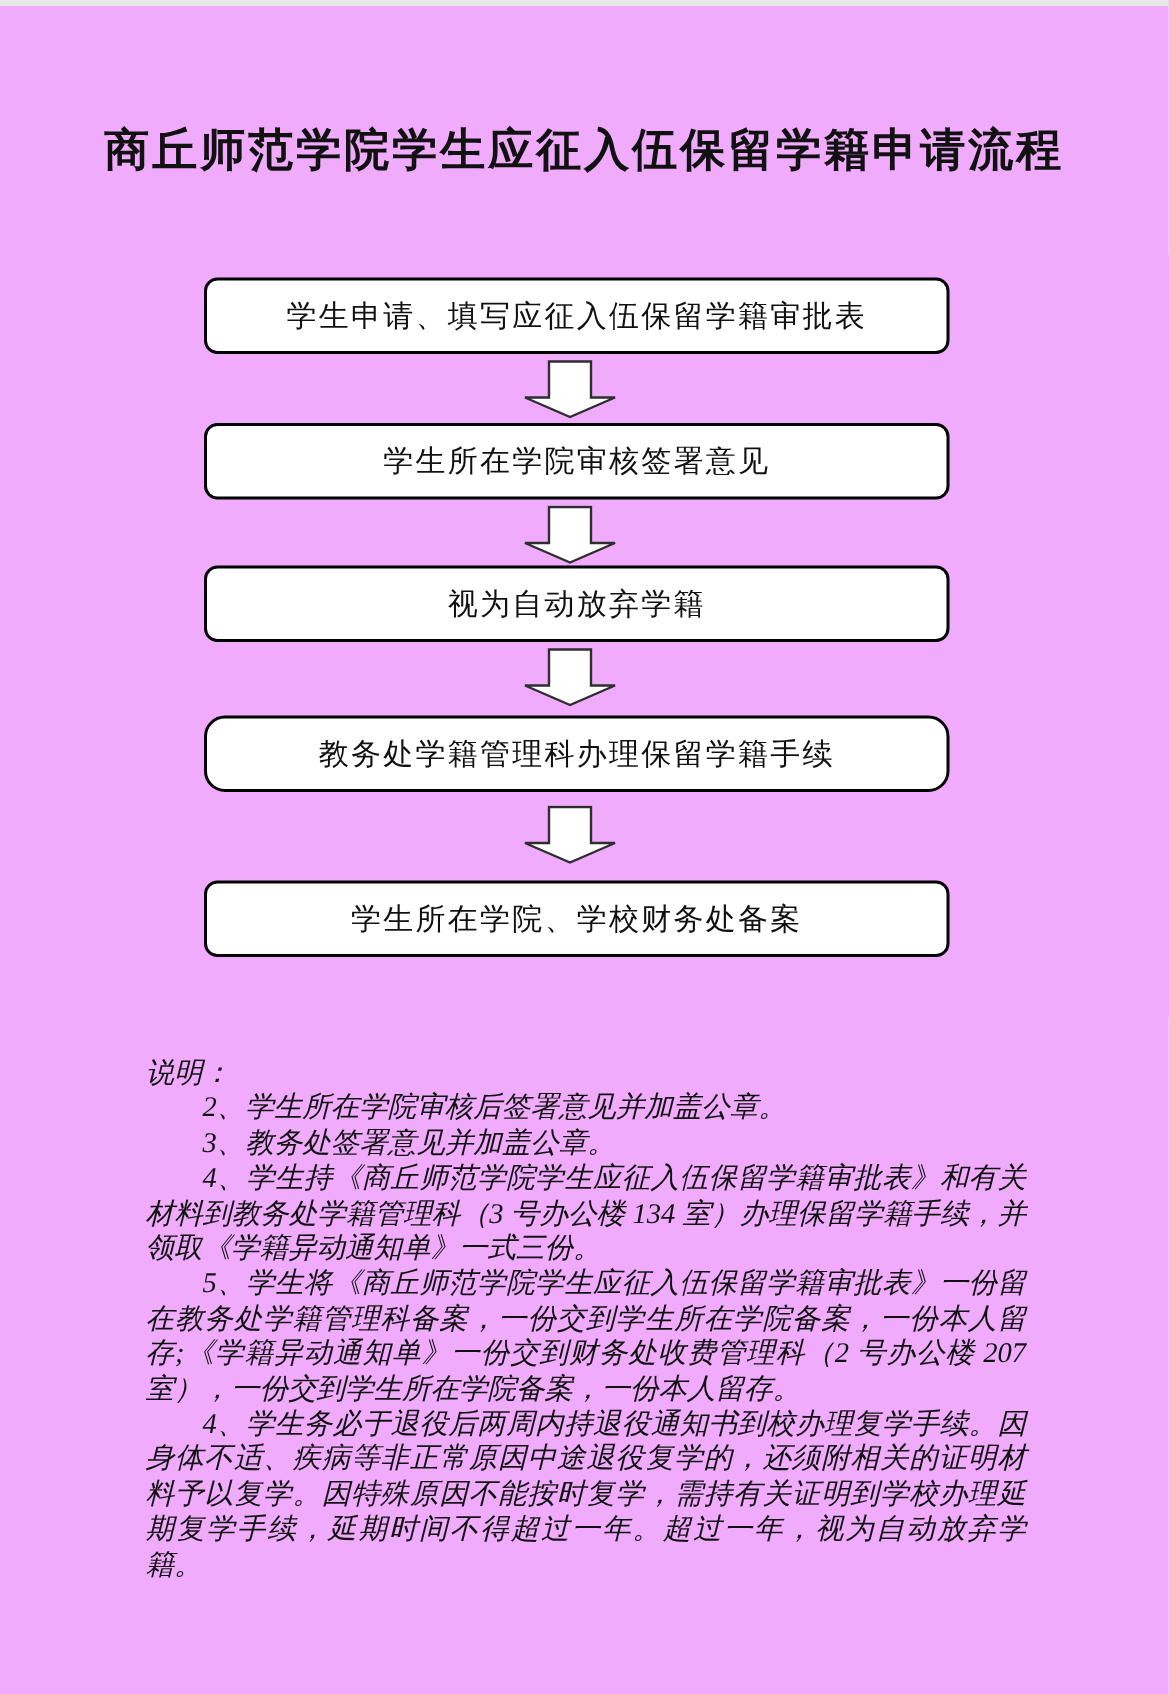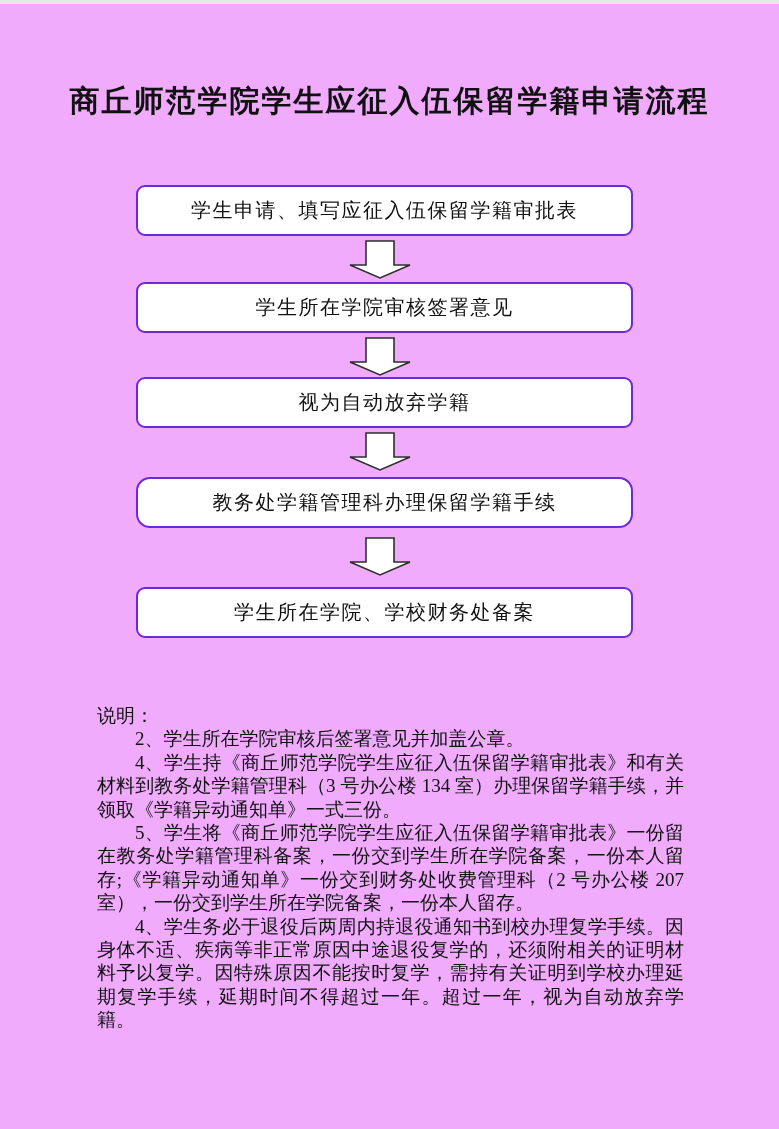--- a/index.html
+++ b/index.html
@@ -29,21 +29,21 @@
     font-weight: bold;
     letter-spacing: 2px;
     white-space: nowrap;
   }
   .flow-box {
     position: absolute;
     left: 136px;
     width: 497px;
     height: 51px;
     box-sizing: border-box;
-    border: 2px solid #6d28d9;
+    border: 2px solid #000000;
     border-radius: 9px;
     background: #ffffff;
     display: flex;
     align-items: center;
     justify-content: center;
     font-size: 20px;
     letter-spacing: 1.5px;
     white-space: nowrap;
   }
   .box-1 { top: 181px; }
@@ -72,20 +72,21 @@
     top: 700px;
     left: 97px;
     width: 587px;
     font-size: 19px;
     line-height: 23.4px;
     text-align: justify;
   }
   .notes p {
     margin: 0;
     padding: 0;
+    font-style: italic;
   }
   .note-item {
     text-indent: 2em;
   }
 </style>
 </head>
 <body>
 
 <div class="page">
 
@@ -113,18 +114,19 @@
 
   <svg class="flow-arrow arrow-4" viewBox="0 0 62 39" aria-hidden="true">
     <polygon points="17,1 45,1 45,25 61,25 31,38 1,25 17,25"></polygon>
   </svg>
 
   <div class="flow-box box-5">学生所在学院、学校财务处备案</div>
 
   <div class="notes">
     <p class="notes-heading">说明：</p>
     <p class="note-item">2、学生所在学院审核后签署意见并加盖公章。</p>
+    <p class="note-item">3、教务处签署意见并加盖公章。</p>
     <p class="note-item">4、学生持《商丘师范学院学生应征入伍保留学籍审批表》和有关材料到教务处学籍管理科（3 号办公楼 134 室）办理保留学籍手续，并领取《学籍异动通知单》一式三份。</p>
     <p class="note-item">5、学生将《商丘师范学院学生应征入伍保留学籍审批表》一份留在教务处学籍管理科备案，一份交到学生所在学院备案，一份本人留存;《学籍异动通知单》一份交到财务处收费管理科（2 号办公楼 207 室），一份交到学生所在学院备案，一份本人留存。</p>
     <p class="note-item">4、学生务必于退役后两周内持退役通知书到校办理复学手续。因身体不适、疾病等非正常原因中途退役复学的，还须附相关的证明材料予以复学。因特殊原因不能按时复学，需持有关证明到学校办理延期复学手续，延期时间不得超过一年。超过一年，视为自动放弃学籍。</p>
   </div>
 
 </div>
 
 </body></html>

